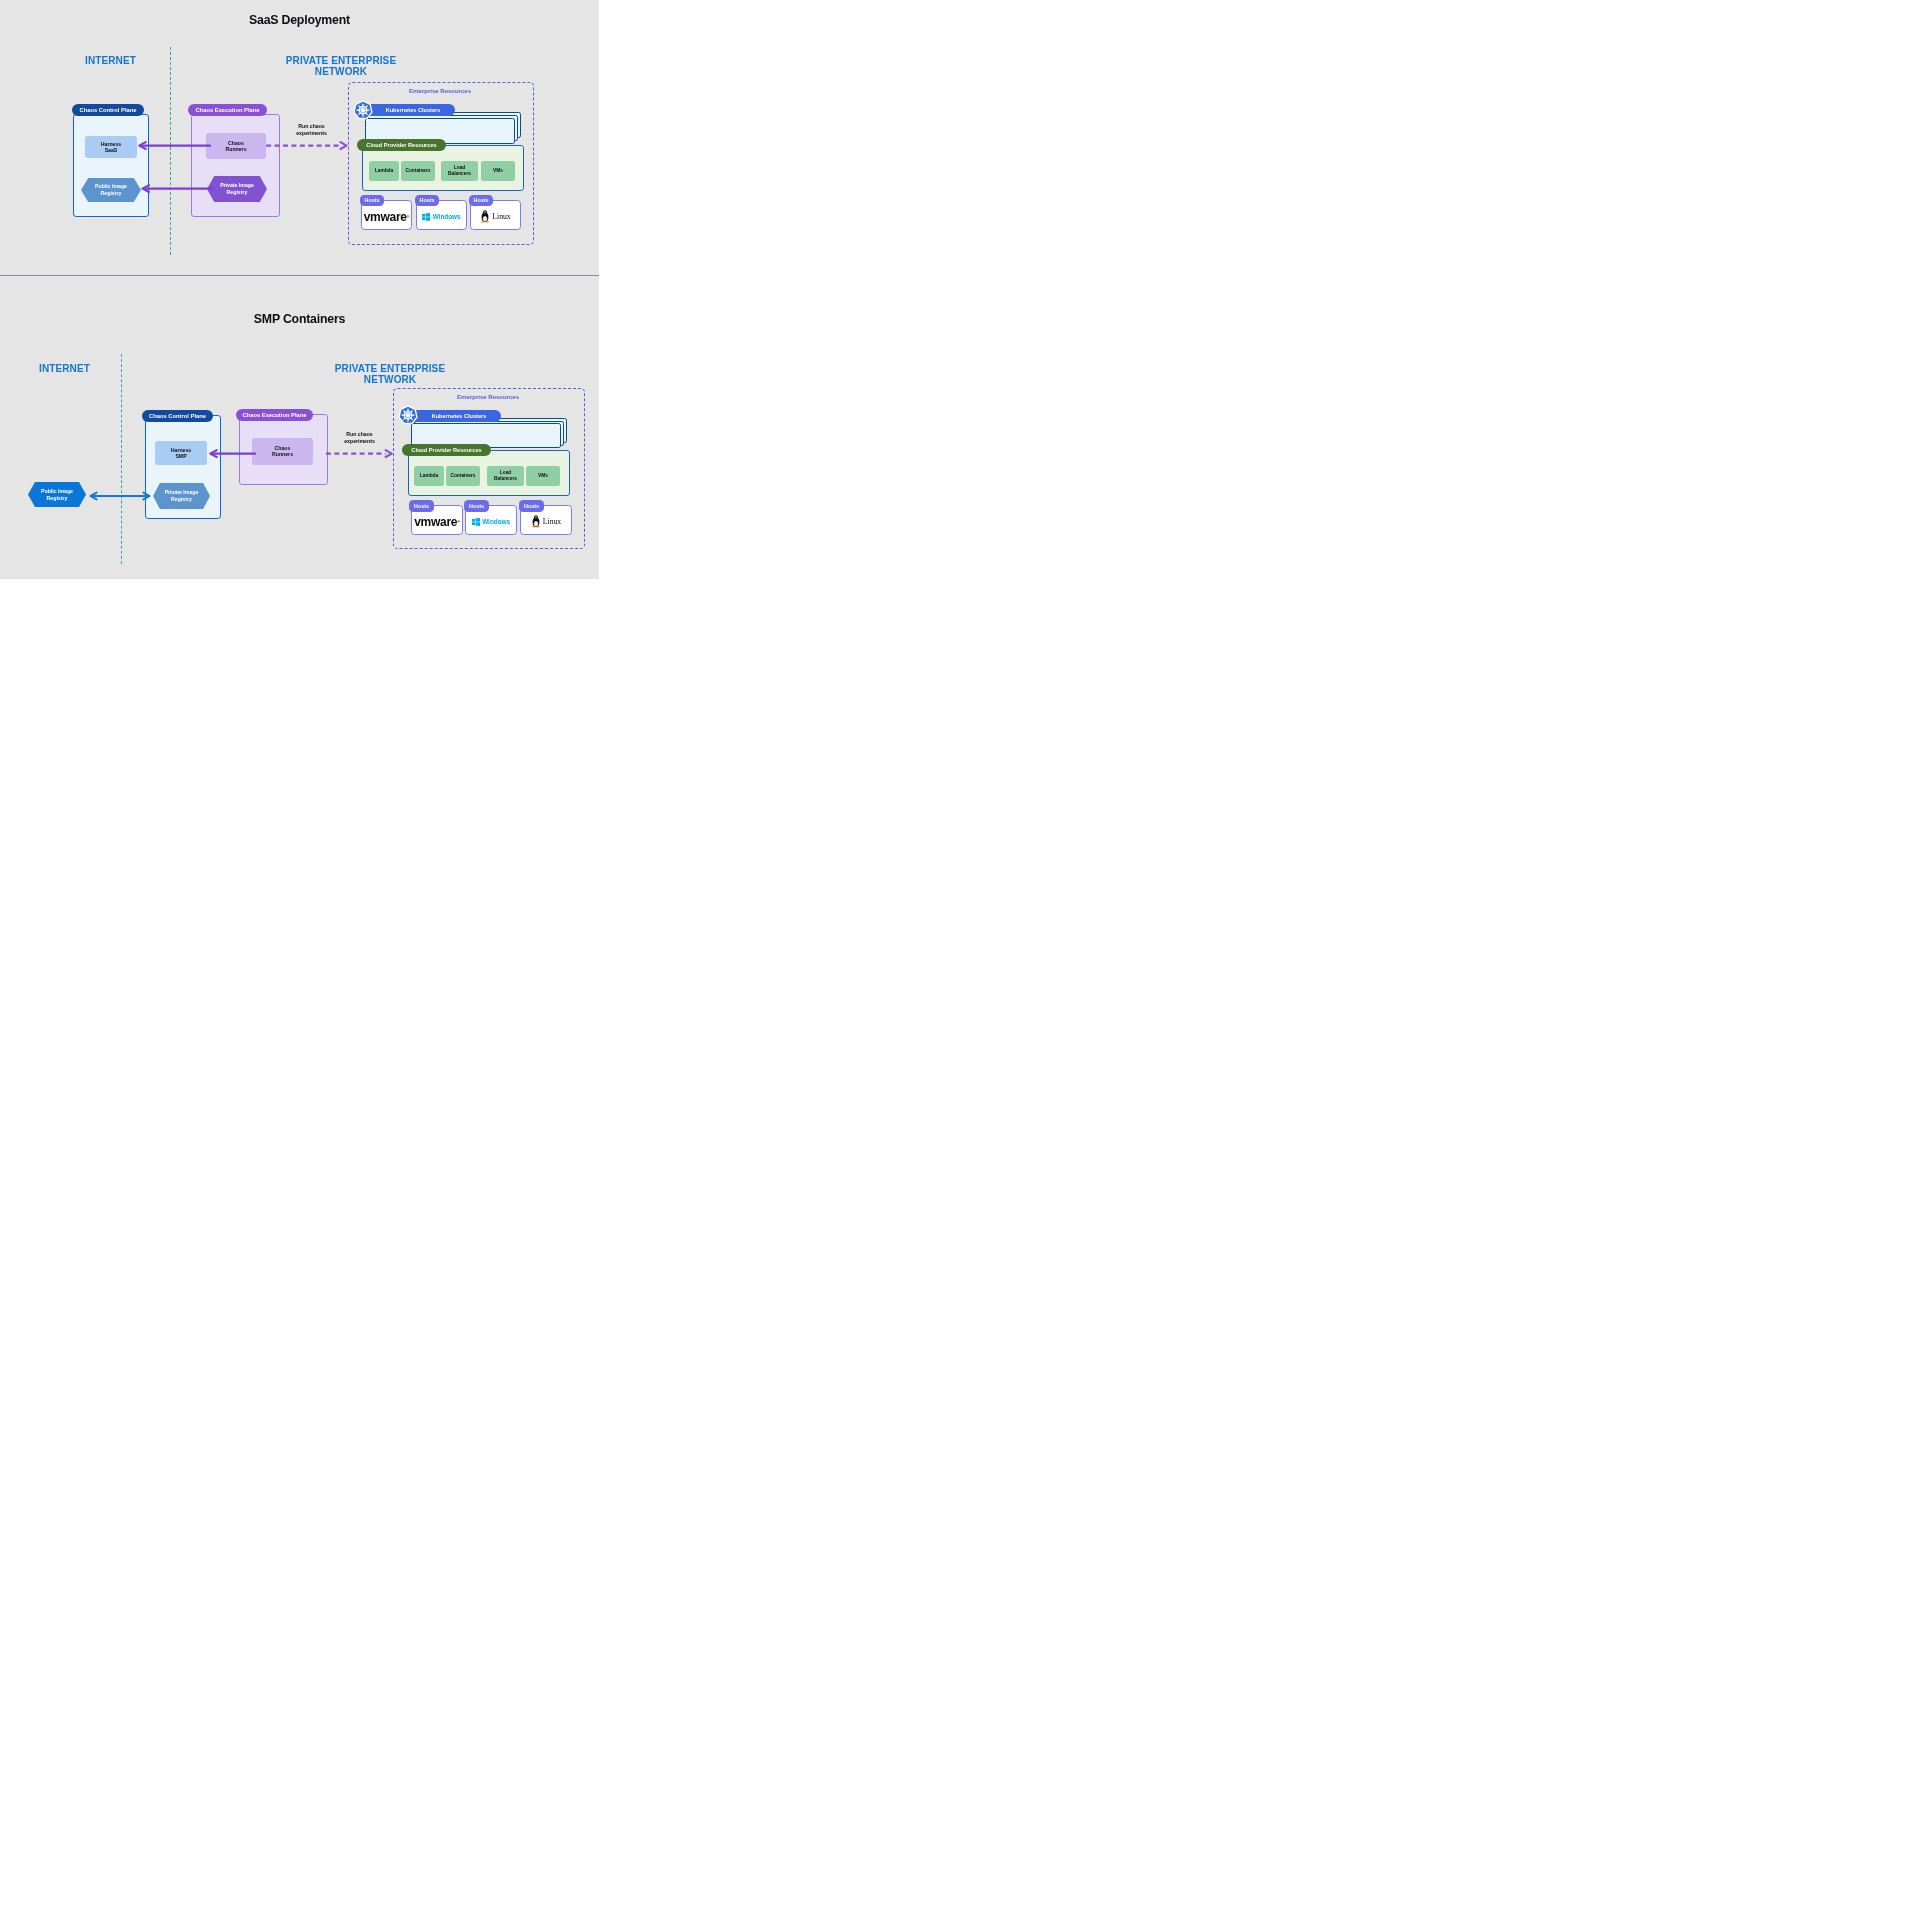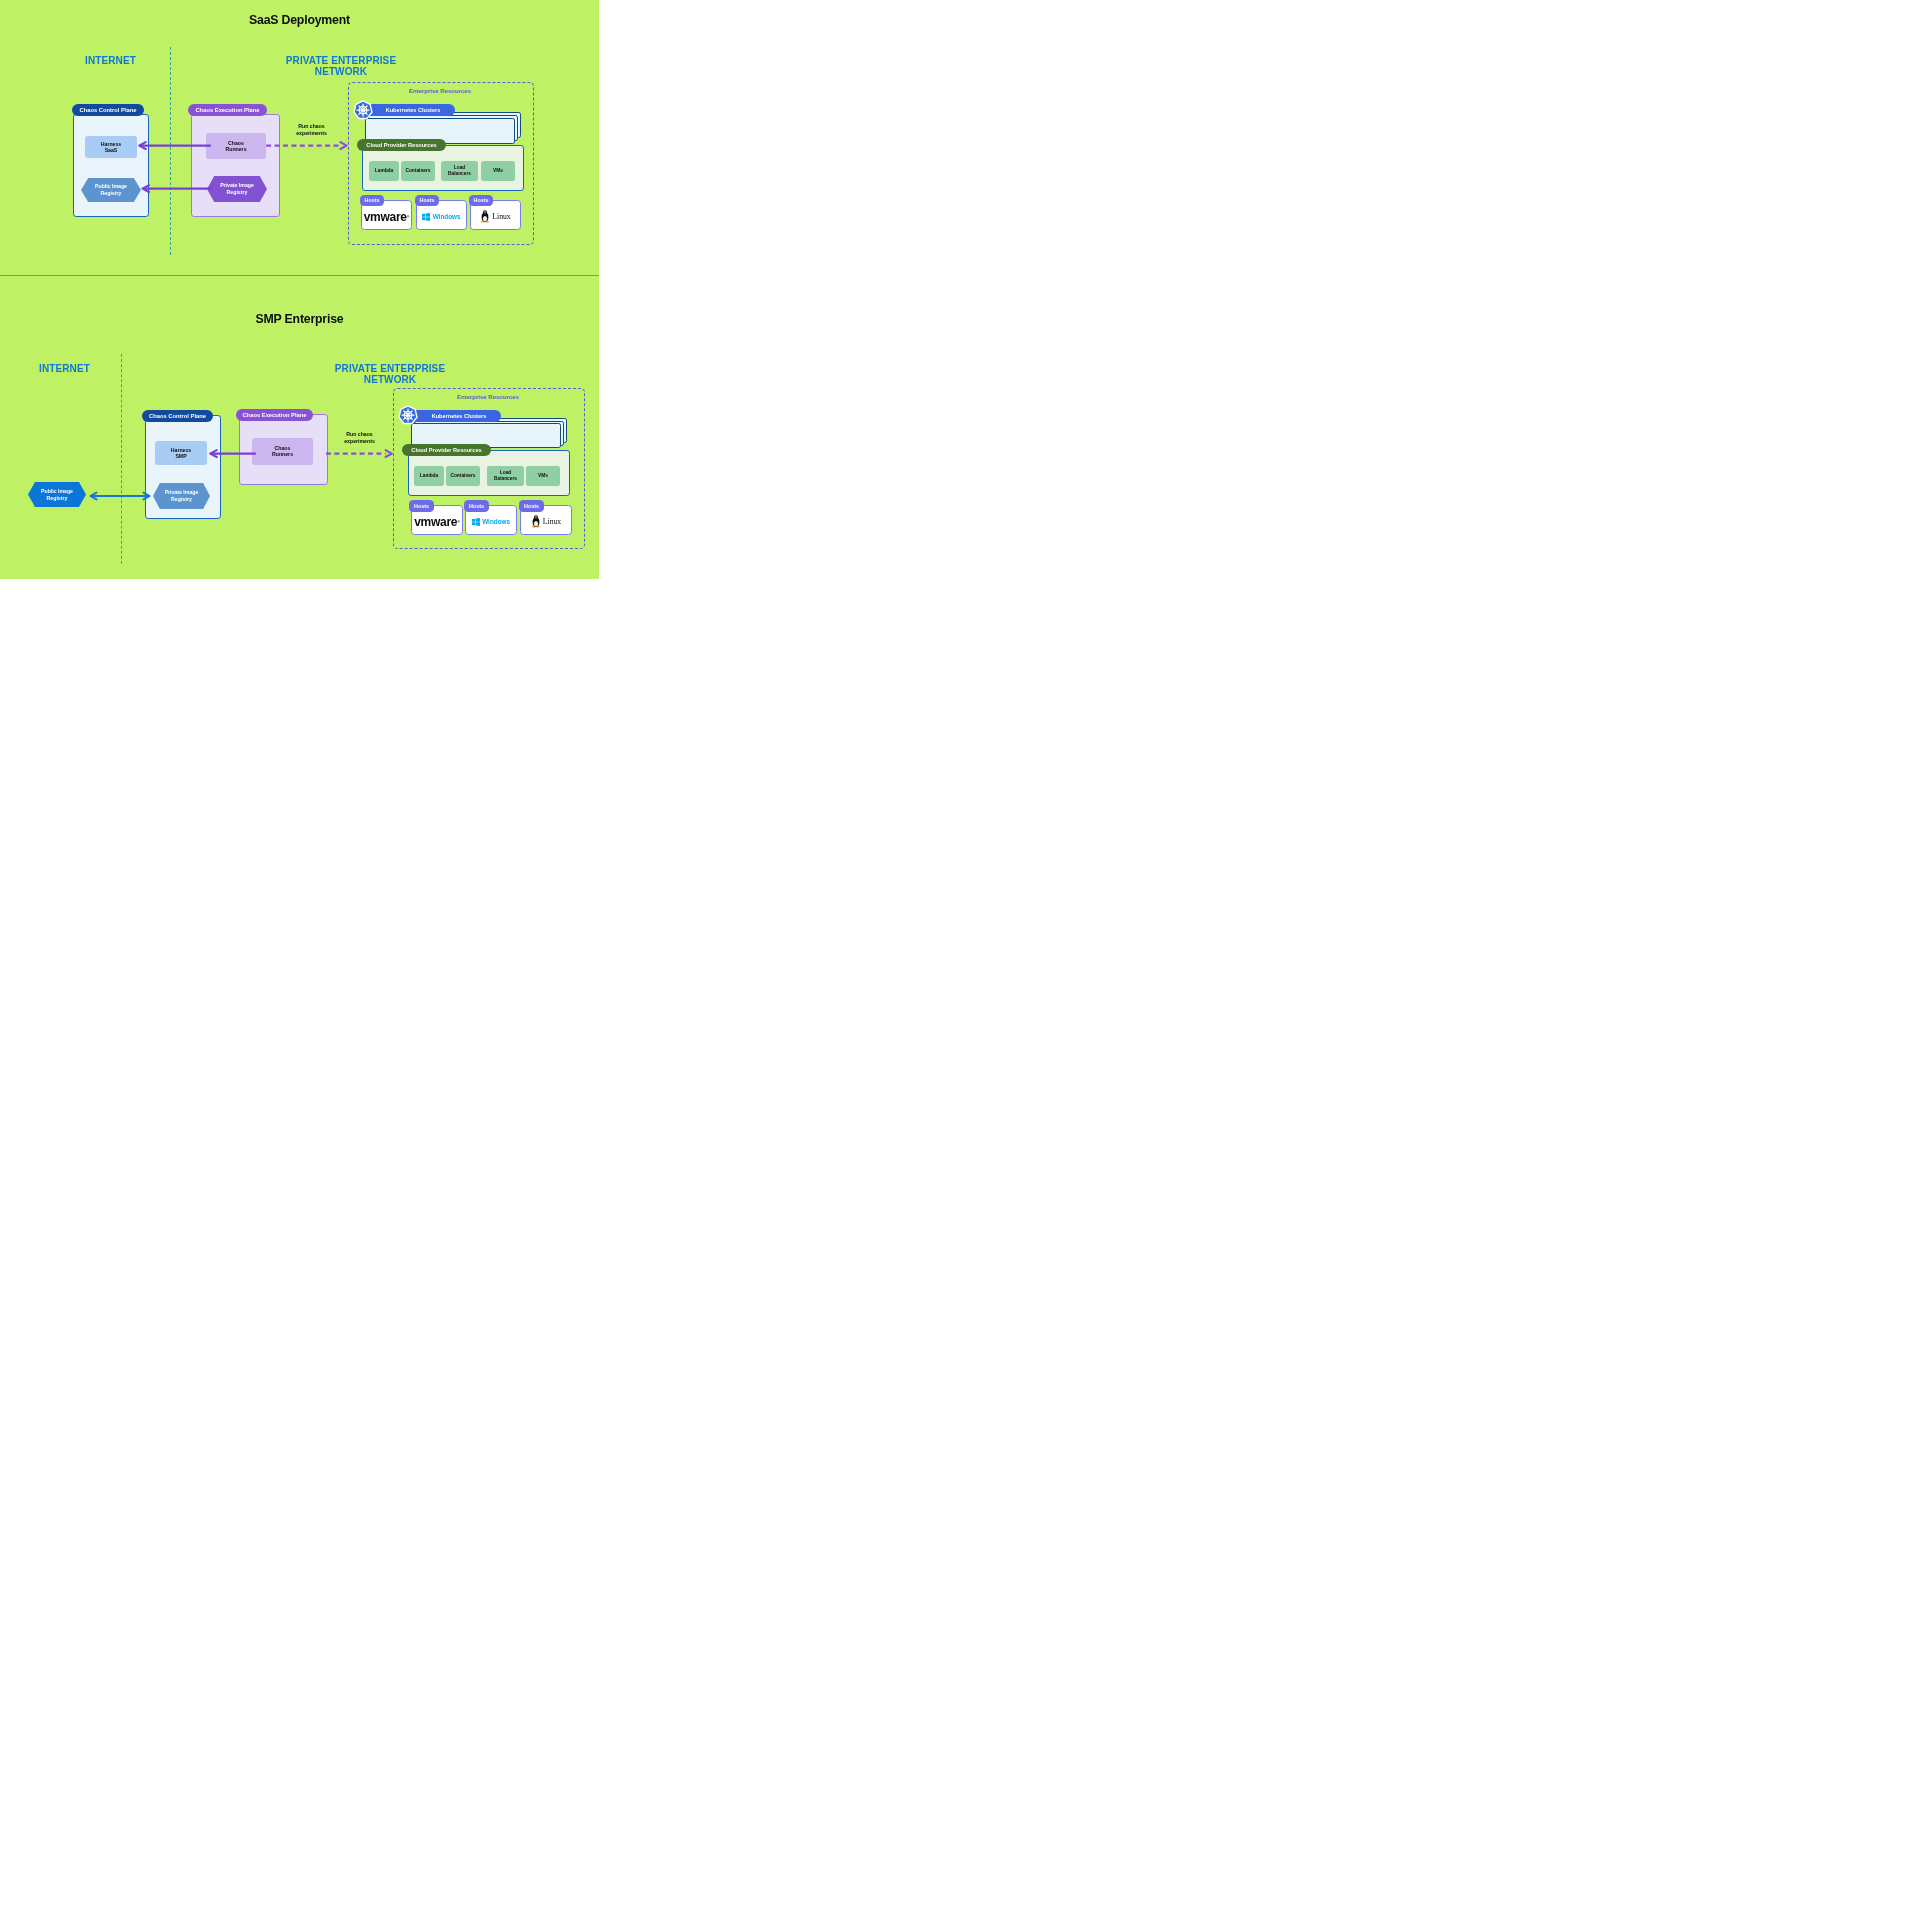--- a/index.html
+++ b/index.html
@@ -1,17 +1,17 @@
 <!DOCTYPE html>
 <html style="font-size:6.2px"><head>
 <meta charset="utf-8">
 <style>
   html,body{margin:0;padding:0;background:#ffffff;}
   body{font-family:"Liberation Sans", sans-serif;}
-  #canvas{position:relative;width:599px;height:579px;background:#bef264;overflow:hidden;}
+  #canvas{position:relative;width:599px;height:579px;background:#e5e5e5;overflow:hidden;}
   .abs{position:absolute;}
   .ctr{display:flex;align-items:center;justify-content:center;text-align:center;}
 
   
   .section-title{left:0;width:599px;text-align:center;font-size:12.3px;font-weight:800;color:#0d0d12;letter-spacing:-0.2px;}
   .zone-label{font-size:10px;font-weight:800;color:#1276D2;text-align:center;letter-spacing:0.1px;}
   .teal-line{width:0;border-left:1.5px dashed #2CA9A4;}
   .divider{left:0;width:599px;height:1.2px;background:#8A8A9C;}
 
   .plane-body-blue{background:#E9F5FB;border:0.6px solid #1565C0;border-radius:3.1px;}
@@ -148,21 +148,21 @@
       </svg>
       <span class="linux-text">Linux</span>
     </div>
   </div>
   <div class="abs host-pill ctr" style="left:360px;top:195px;width:24px;height:10.8px;">Hosts</div>
   <div class="abs host-pill ctr" style="left:415px;top:195px;width:24px;height:10.8px;">Hosts</div>
   <div class="abs host-pill ctr" style="left:469px;top:195px;width:24px;height:10.8px;">Hosts</div>
 
   <div class="abs divider" style="top:275px;"></div>
 
-  <div class="abs section-title" style="top:312px;">SMP Enterprise</div>
+  <div class="abs section-title" style="top:312px;">SMP Containers</div>
 
   <div class="abs zone-label" style="left:26px;top:363px;width:77px;">INTERNET</div>
   <div class="abs zone-label" style="left:313px;top:363px;width:154px;">PRIVATE ENTERPRISE NETWORK</div>
   <div class="abs teal-line" style="left:121px;top:354px;height:210px;"></div>
 
   <div class="abs hexagon hex-bright ctr" style="left:28px;top:482px;width:58px;height:25px;">
       <span class="wrap100">Public Image Registry</span>
     </div>
 
   <div class="abs plane-body-blue" style="left:145px;top:415px;width:74px;height:102px;"></div>

